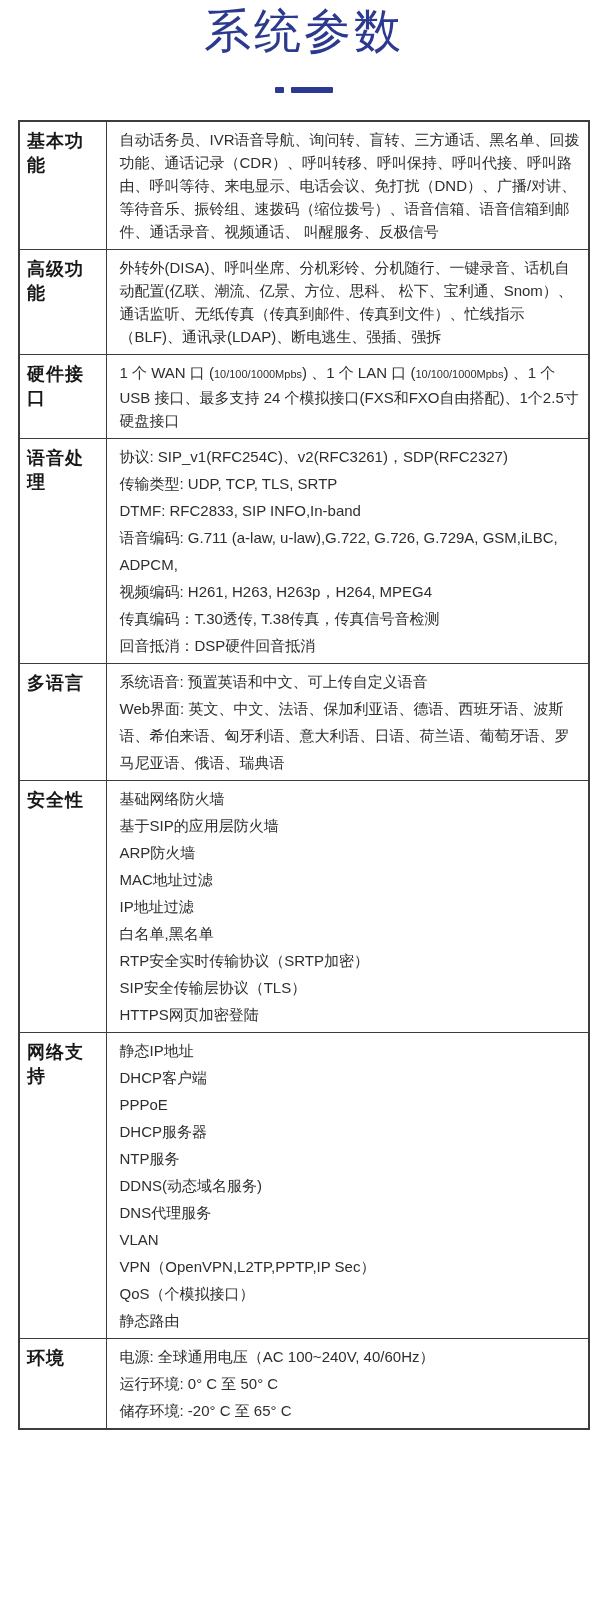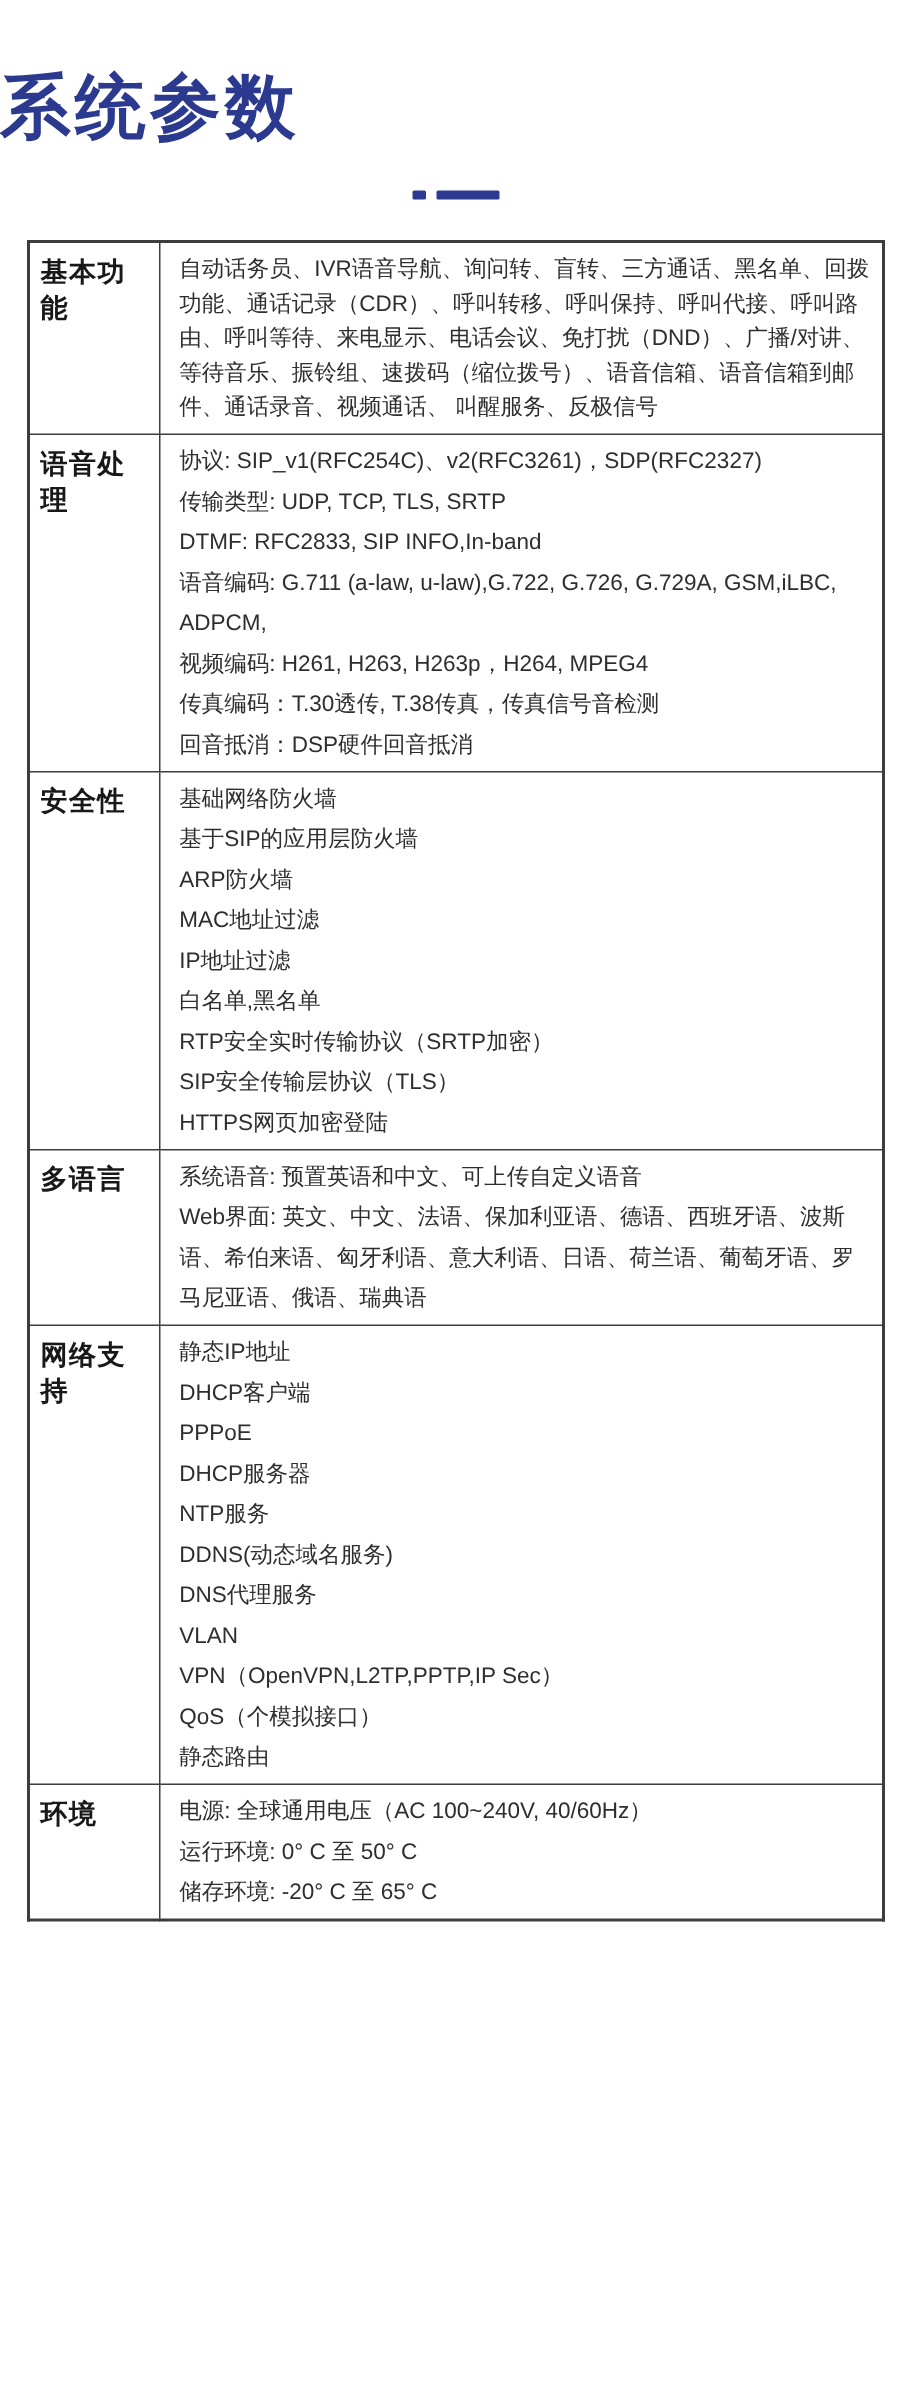--- a/index.html
+++ b/index.html
@@ -3,22 +3,22 @@
 <meta charset="utf-8">
 <style>
   :root { --accent:#2b3a8f; --border:#3d3d3d; --text:#2e2e2e; }
   * { box-sizing:border-box; }
   html,body { margin:0; padding:0; }
   body {
     width:608px; min-height:1600px; background:#ffffff;
     font-family:"Liberation Sans", sans-serif; color:var(--text);
   }
   .title {
-    margin-top:40px; text-align:left;
-    font-size:47px; font-weight:700; letter-spacing:3px;
+    text-align:center;
+    font-size:47px; font-weight:400; letter-spacing:3px;
     color:var(--accent);
   }
   .deco {
     margin-top:24px; display:flex; justify-content:center; align-items:center; gap:7px;
   }
   .deco .dot  { width:9px;  height:6px; background:var(--accent); border-radius:1px; }
   .deco .dash { width:42px; height:6px; background:var(--accent); border-radius:1px; }
 
   table.spec {
     border-collapse:collapse; table-layout:fixed;
@@ -53,51 +53,63 @@
 </div>
 
 <table class="spec">
   <tbody id="spec-body">
       <tr class="para">
     <td class="label-cell">基本功能</td>
     <td class="value-cell">
           <div class="line">自动话务员、IVR语音导航、询问转、盲转、三方通话、黑名单、回拨功能、通话记录（CDR）、呼叫转移、呼叫保持、呼叫代接、呼叫路由、呼叫等待、来电显示、电话会议、免打扰（DND）、广播/对讲、等待音乐、振铃组、速拨码（缩位拨号）、语音信箱、语音信箱到邮件、通话录音、视频通话、 叫醒服务、反极信号</div>
         </td>
   </tr>
+      <tr class="para">
+    <td class="label-cell">高级功能</td>
+    <td class="value-cell">
+          <div class="line">外转外(DISA)、呼叫坐席、分机彩铃、分机随行、一键录音、话机自动配置(亿联、潮流、亿景、方位、思科、 松下、宝利通、Snom）、通话监听、无纸传真（传真到邮件、传真到文件）、忙线指示（BLF)、通讯录(LDAP)、断电逃生、强插、强拆</div>
+        </td>
+  </tr>
+      <tr class="para">
+    <td class="label-cell">硬件接口</td>
+    <td class="value-cell">
+          <div class="line">1 个 WAN 口 (<span class="sm">10/100/1000Mpbs</span>) 、1 个 LAN 口 (<span class="sm">10/100/1000Mpbs</span>) 、1 个 USB 接口、最多支持 24 个模拟接口(FXS和FXO自由搭配)、1个2.5寸硬盘接口</div>
+        </td>
+  </tr>
       <tr>
     <td class="label-cell">语音处理</td>
     <td class="value-cell">
           <div class="line">协议: SIP_v1(RFC254C)、v2(RFC3261)，SDP(RFC2327)</div>
           <div class="line">传输类型: UDP, TCP, TLS, SRTP</div>
           <div class="line">DTMF: RFC2833, SIP INFO,In-band</div>
           <div class="line">语音编码: G.711 (a-law, u-law),G.722, G.726, G.729A, GSM,iLBC, ADPCM,</div>
           <div class="line">视频编码: H261, H263, H263p，H264, MPEG4</div>
           <div class="line">传真编码：T.30透传, T.38传真，传真信号音检测</div>
           <div class="line">回音抵消：DSP硬件回音抵消</div>
+        </td>
+  </tr>
+      <tr>
+    <td class="label-cell">多语言</td>
+    <td class="value-cell">
+          <div class="line">系统语音: 预置英语和中文、可上传自定义语音</div>
+          <div class="line">Web界面: 英文、中文、法语、保加利亚语、德语、西班牙语、波斯语、希伯来语、匈牙利语、意大利语、日语、荷兰语、葡萄牙语、罗马尼亚语、俄语、瑞典语</div>
         </td>
   </tr>
       <tr>
     <td class="label-cell">安全性</td>
     <td class="value-cell">
           <div class="line">基础网络防火墙</div>
           <div class="line">基于SIP的应用层防火墙</div>
           <div class="line">ARP防火墙</div>
           <div class="line">MAC地址过滤</div>
           <div class="line">IP地址过滤</div>
           <div class="line">白名单,黑名单</div>
           <div class="line">RTP安全实时传输协议（SRTP加密）</div>
           <div class="line">SIP安全传输层协议（TLS）</div>
           <div class="line">HTTPS网页加密登陆</div>
-        </td>
-  </tr>
-      <tr>
-    <td class="label-cell">多语言</td>
-    <td class="value-cell">
-          <div class="line">系统语音: 预置英语和中文、可上传自定义语音</div>
-          <div class="line">Web界面: 英文、中文、法语、保加利亚语、德语、西班牙语、波斯语、希伯来语、匈牙利语、意大利语、日语、荷兰语、葡萄牙语、罗马尼亚语、俄语、瑞典语</div>
         </td>
   </tr>
       <tr>
     <td class="label-cell">网络支持</td>
     <td class="value-cell">
           <div class="line">静态IP地址</div>
           <div class="line">DHCP客户端</div>
           <div class="line">PPPoE</div>
           <div class="line">DHCP服务器</div>
           <div class="line">NTP服务</div>

